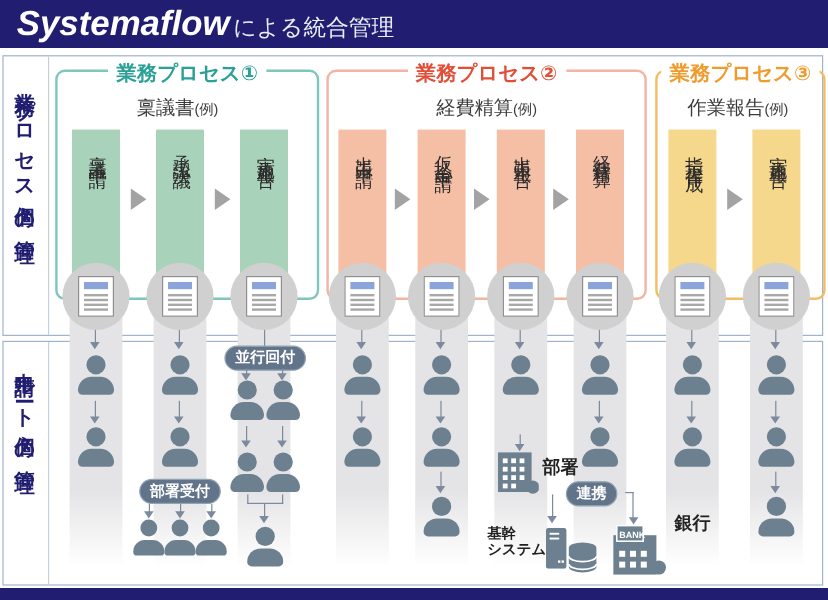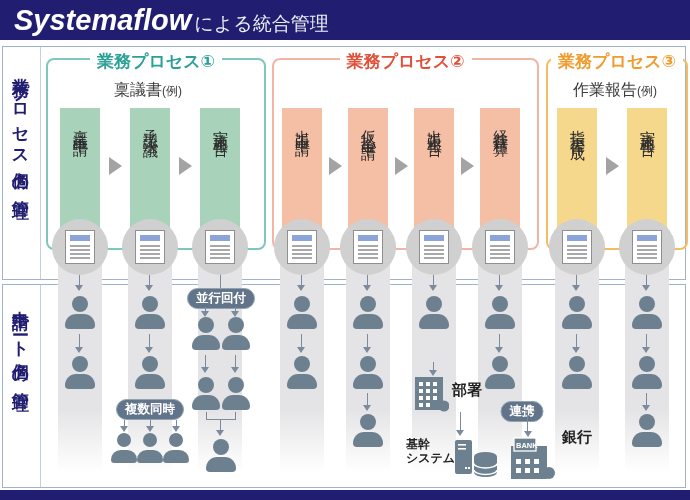--- a/index.html
+++ b/index.html
@@ -101,20 +101,21 @@
       <span>承認決議</span>
     </div>
   <div class="stepbox bg1" style="left:200px;">
       <span>実施報告</span>
     </div>
   <div class="tri" style="left:109px;"></div>
   <div class="tri" style="left:179px;"></div>
 
   <div class="section b2" style="left:272px;width:267px;"></div>
   <div class="sec-title t2" style="left:272px;width:267px;"><span>業務プロセス②</span></div>
+  <div class="sec-sub" style="left:272px;width:267px;"><span>経費精算</span><span class="note">(例)</span></div>
   <div class="stepbox bg2" style="left:282px;">
       <span>出張申請</span>
     </div>
   <div class="stepbox bg2" style="left:348px;">
       <span>仮払金申請</span>
     </div>
   <div class="stepbox bg2" style="left:414px;">
       <span>出張報告</span>
     </div>
   <div class="stepbox bg2" style="left:480px;">
@@ -147,21 +148,21 @@
 
   <div class="arr" style="left:75px;top:263px;height:28px;"></div>
   <div class="person" style="left:65px;top:296px;"></div>
   <div class="arr" style="left:75px;top:334px;height:19px;"></div>
   <div class="person" style="left:65px;top:356px;"></div>
 
   <div class="arr" style="left:145px;top:263px;height:28px;"></div>
   <div class="person" style="left:135px;top:296px;"></div>
   <div class="arr" style="left:145px;top:334px;height:19px;"></div>
   <div class="person" style="left:135px;top:356px;"></div>
-  <div class="badge" style="left:150px;top:399px;">複数同時</div>
+  <div class="badge" style="left:150px;top:399px;">部署受付</div>
   <div class="arr" style="left:120px;top:420px;height:12px;"></div>
   <div class="arr" style="left:146px;top:420px;height:12px;"></div>
   <div class="arr" style="left:172px;top:420px;height:12px;"></div>
   <div class="person sm" style="left:111px;top:433px;"></div>
   <div class="person sm" style="left:137px;top:433px;"></div>
   <div class="person sm" style="left:163px;top:433px;"></div>
 
   <div class="line-v" style="left:220px;top:262px;height:27px;"></div>
   <div class="badge" style="left:221px;top:288px;">並行回付</div>
   <div class="arr" style="left:201px;top:307px;height:10px;"></div>
@@ -222,21 +223,21 @@
   <svg style="position:absolute;left:473px;top:451px;" width="25" height="27" viewBox="0 0 25 27">
     <path d="M1,5.5 a11.5,4.5 0 0 1 23,0 v16 a11.5,4.5 0 0 1 -23,0 z" fill="#6d8090"></path>
     <path d="M1,12.5 a11.5,4.5 0 0 0 23,0" fill="none" stroke="#fff" stroke-width="1.4"></path>
     <path d="M1,19 a11.5,4.5 0 0 0 23,0" fill="none" stroke="#fff" stroke-width="1.4"></path>
   </svg>
 
   <div class="arr" style="left:495px;top:263px;height:28px;"></div>
   <div class="person" style="left:485px;top:296px;"></div>
   <div class="arr" style="left:495px;top:334px;height:19px;"></div>
   <div class="person" style="left:485px;top:356px;"></div>
-  <div class="badge" style="left:522px;top:401px;">連携</div>
+  <div class="badge" style="left:493px;top:401px;">連携</div>
   <div class="elbow" style="left:521px;top:410px;width:7px;height:22px;"></div>
   <div class="tri-down" style="left:524px;top:431px;"></div>
   <svg style="position:absolute;left:511px;top:437px;" width="46" height="42" viewBox="0 0 46 42">
     <rect x="0" y="9" width="36" height="33" fill="#6d8090"></rect>
     <rect x="3" y="1" width="22" height="13" fill="#6d8090" stroke="#fff" stroke-width="1.3"></rect>
     <text x="5" y="11" fill="#fff" font-size="7.5" font-weight="bold" font-family="Liberation Sans, sans-serif">BANK</text>
     <g fill="#fff">
       <rect x="5" y="22" width="5" height="5"></rect>
         <rect x="14" y="22" width="5" height="5"></rect>
         <rect x="23" y="22" width="5" height="5"></rect>

